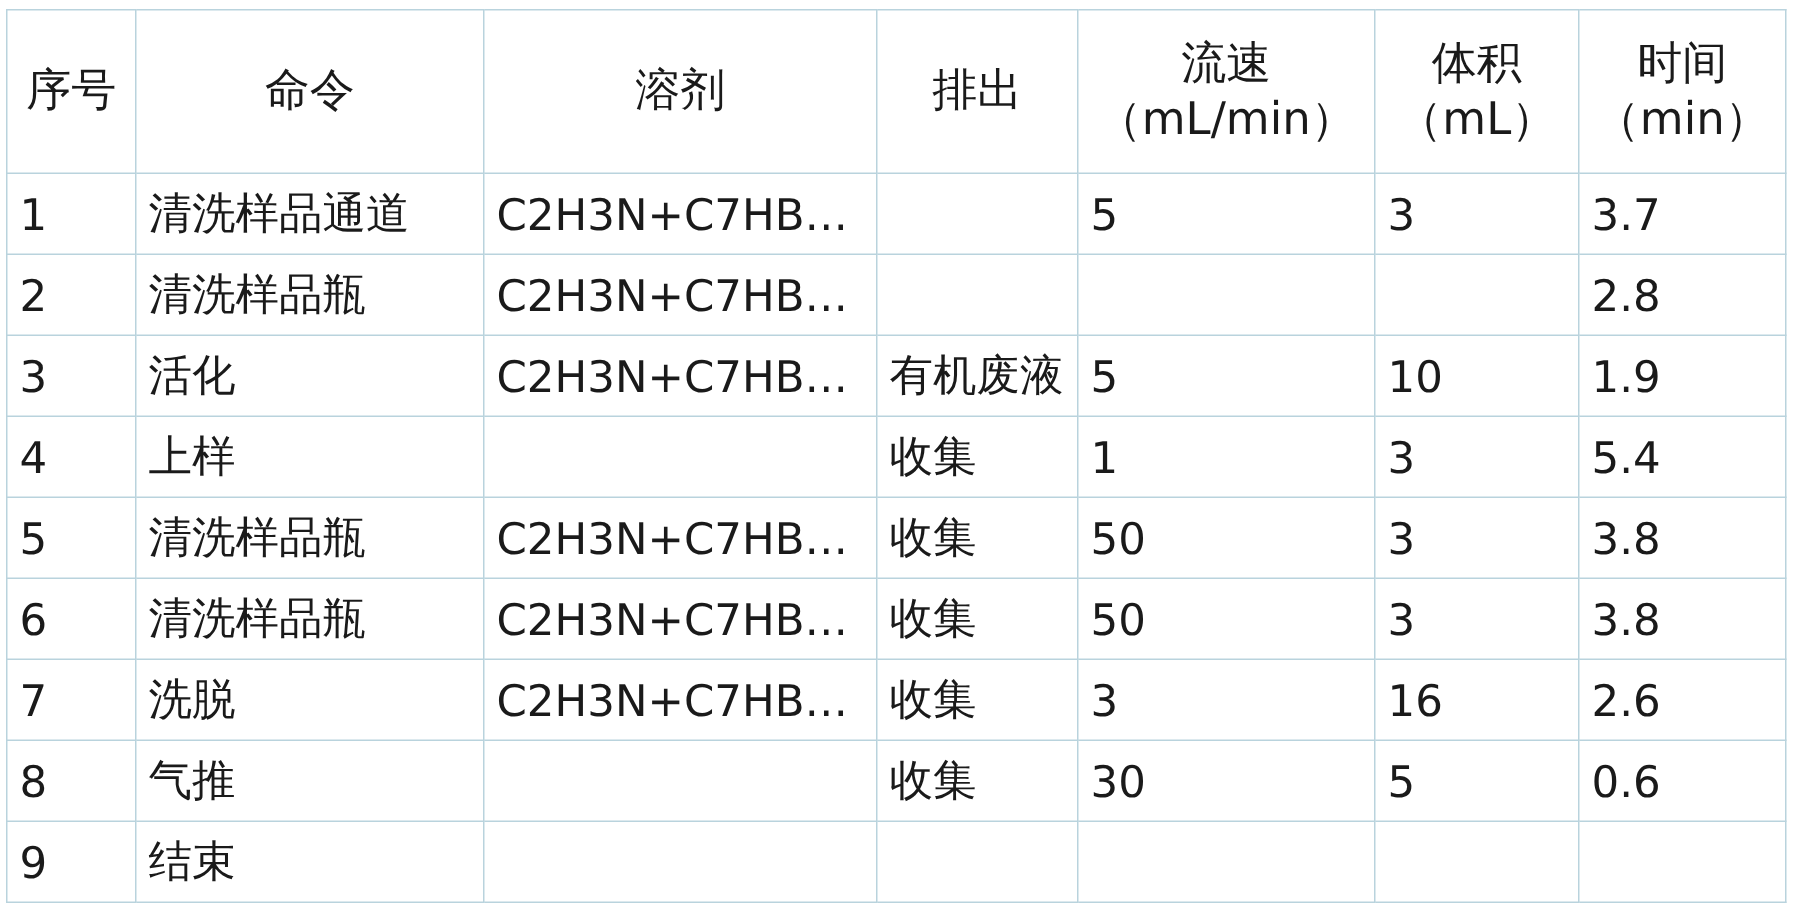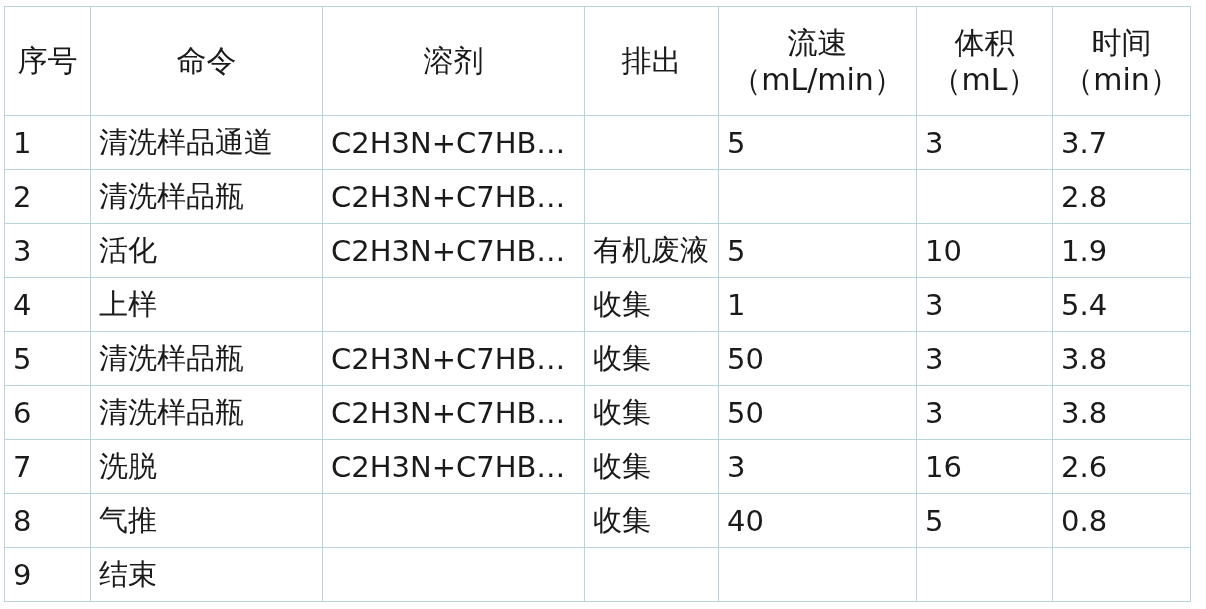--- a/index.html
+++ b/index.html
@@ -170,23 +170,23 @@
         <td>收集</td>
         <td class="num">3</td>
         <td class="num">16</td>
         <td class="num">2.6</td>
       </tr>
       <tr>
         <td class="num">8</td>
         <td>气推</td>
         <td class="solvent"></td>
         <td>收集</td>
-        <td class="num">40</td>
+        <td class="num">30</td>
         <td class="num">5</td>
-        <td class="num">0.8</td>
+        <td class="num">0.6</td>
       </tr>
       <tr>
         <td class="num">9</td>
         <td>结束</td>
         <td class="solvent"></td>
         <td></td>
         <td class="num"></td>
         <td class="num"></td>
         <td class="num"></td>
       </tr>

